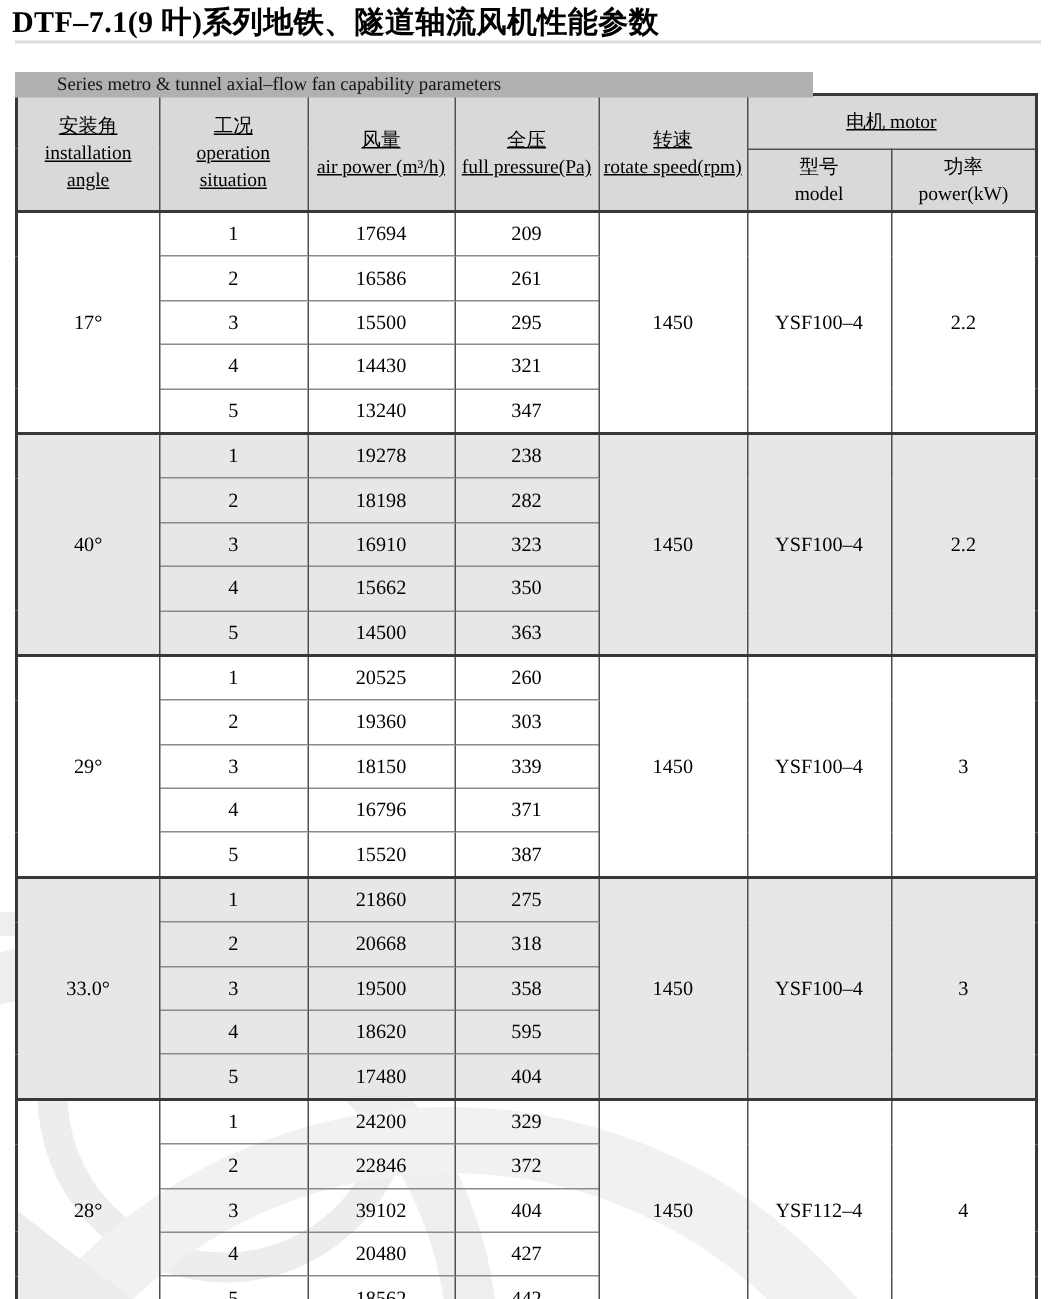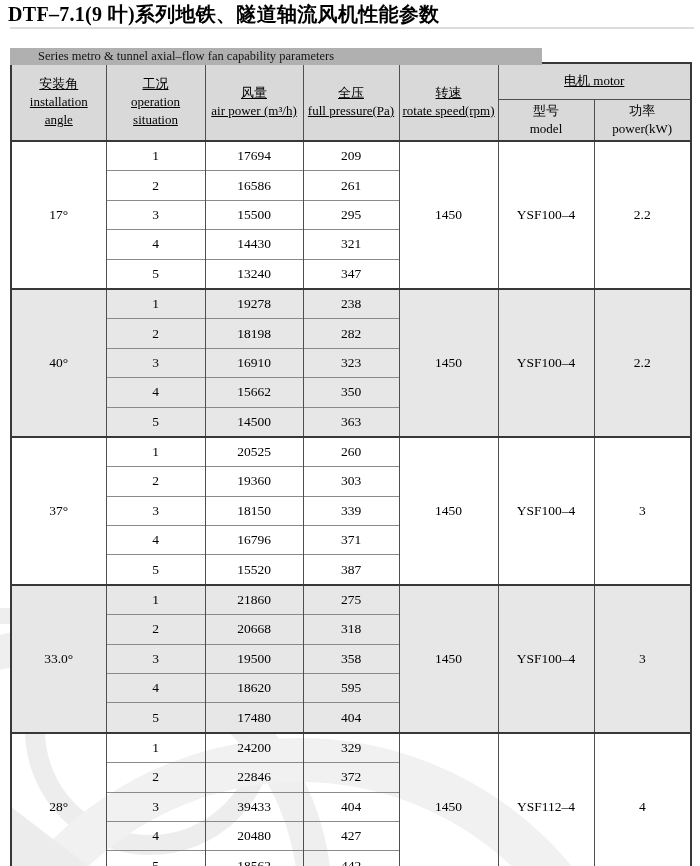--- a/index.html
+++ b/index.html
@@ -176,21 +176,21 @@
       </tr>
       <tr>
         <td>5</td>
         <td>14500</td>
         <td>363</td>
       </tr>
     </tbody>
 
     <tbody class="group">
       <tr>
-        <td rowspan="5">37°</td>
+        <td rowspan="5">29°</td>
         <td>1</td>
         <td>20525</td>
         <td>260</td>
         <td rowspan="5">1450</td>
         <td rowspan="5">YSF100–4</td>
         <td rowspan="5">3</td>
       </tr>
       <tr>
         <td>2</td>
         <td>19360</td>
@@ -255,21 +255,21 @@
         <td rowspan="5">YSF112–4</td>
         <td rowspan="5">4</td>
       </tr>
       <tr>
         <td>2</td>
         <td>22846</td>
         <td>372</td>
       </tr>
       <tr>
         <td>3</td>
-        <td>39433</td>
+        <td>39102</td>
         <td>404</td>
       </tr>
       <tr>
         <td>4</td>
         <td>20480</td>
         <td>427</td>
       </tr>
       <tr>
         <td>5</td>
         <td>18562</td>

